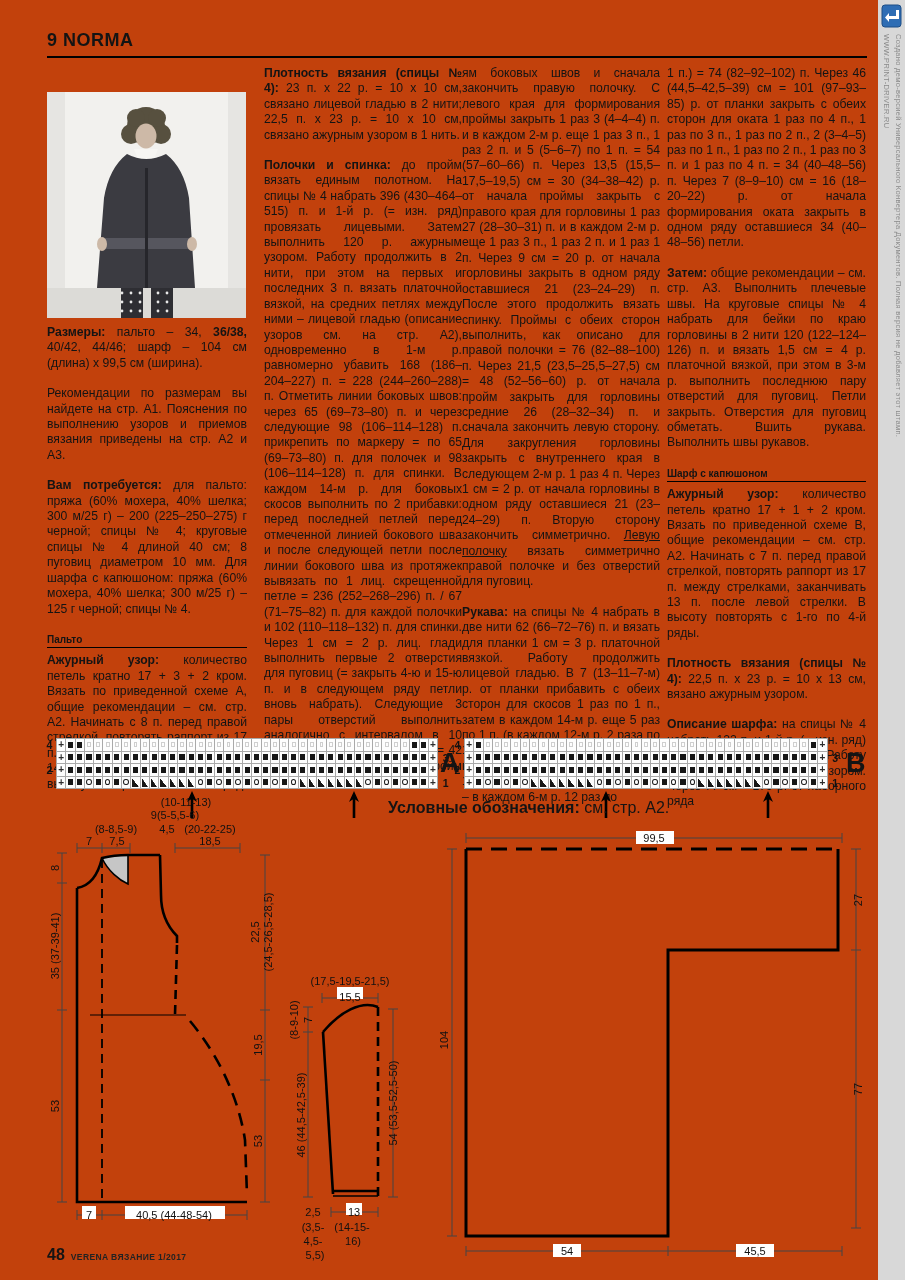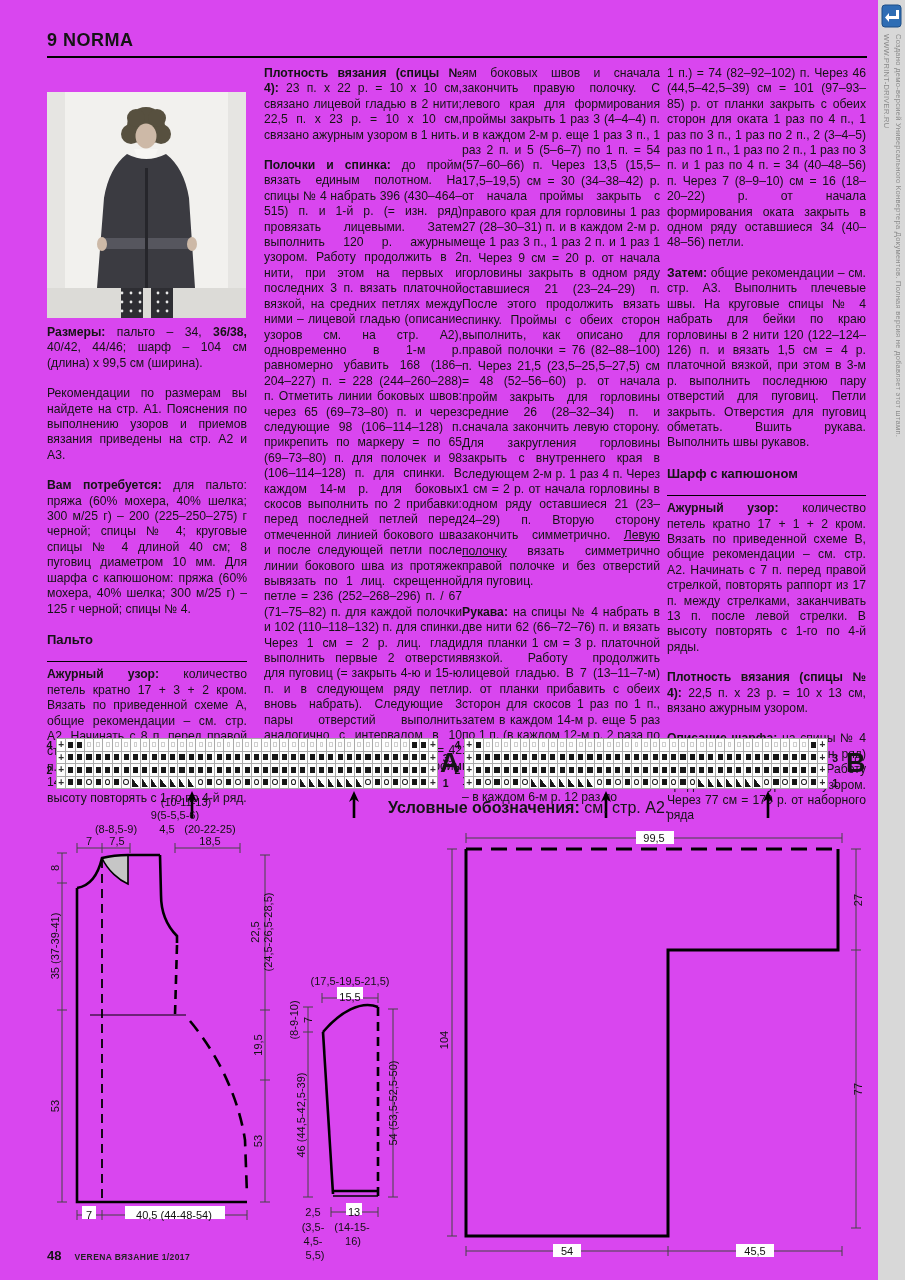--- a/index.html
+++ b/index.html
@@ -1,28 +1,28 @@
 <!DOCTYPE html>
 <html><head>
 <meta charset="utf-8">
 <style>
   html,body{margin:0;padding:0;background:#999;}
-  .page{position:relative;width:905px;height:1280px;background:#d946ef;margin:0 auto;overflow:hidden;
+  .page{position:relative;width:905px;height:1280px;background:#c2410c;margin:0 auto;overflow:hidden;
         font-family:"Liberation Sans","DejaVu Sans",sans-serif;color:#141414;}
   
   .hdr-title{position:absolute;left:47px;top:30px;font-size:18px;font-weight:bold;letter-spacing:.5px;}
   .hdr-rule{position:absolute;left:47px;top:56px;width:820px;height:2px;background:#000;}
   
   .col{position:absolute;font-size:12.2px;line-height:15.4px;text-align:justify;}
   .col p{margin:0 0 15px 0;}
   .plabel{font-weight:bold;}
   .plabel::after{content:" ";}
   .b{font-weight:bold;}
   .u{text-decoration:underline;}
-  h3.sec{font-size:13px;font-weight:bold;margin:0 0 5px 0;border-bottom:1.6px solid #000;padding-bottom:14px;}
+  h3.sec{font-size:10px;font-weight:bold;margin:0 0 5px 0;border-bottom:1.6px solid #000;padding-bottom:0;}
   
   .photo{position:absolute;left:47px;top:92px;width:199px;height:226px;background:#e9e9e7;}
   
   .chart{position:absolute;display:flex;flex-direction:column;}
   .crow{display:flex;height:12.5px;}
   .cell{box-sizing:border-box;width:10.3px;height:13.5px;margin-left:-1px;margin-top:-1px;
         border:1px solid #a9a9a9;background:#fdfdfd;position:relative;flex:none;}
   .c-k::after{content:"";position:absolute;left:1.6px;right:1.6px;top:2.8px;bottom:2.8px;background:#161616;}
   .c-o::after{content:"";position:absolute;left:1.4px;right:1.4px;top:2.6px;bottom:2.6px;border:1.6px solid #1d1d1d;border-radius:50%;box-sizing:border-box;}
   .c-t::after{content:"";position:absolute;inset:1px;background:linear-gradient(to top right,#161616 48%,transparent 50%);}
@@ -30,22 +30,22 @@
   .c-p::after{content:"+";position:absolute;left:0;right:0;top:0;bottom:0;font:bold 10px/12px "Liberation Sans",sans-serif;color:#2c2c2c;text-align:center;}
   .rnum{flex:none;width:15px;font:bold 10.5px/13px "Liberation Sans",sans-serif;color:#111;text-align:center;}
   .chart-letter{position:absolute;font-size:27px;font-weight:bold;}
   .arrow{position:absolute;}
   .legend{position:absolute;font-size:16px;}
   
   .schem{position:absolute;}
   svg text{font-family:"Liberation Sans","DejaVu Sans",sans-serif;font-size:11px;fill:#111;}
   
   .footer{position:absolute;left:47px;top:1246px;}
-  .footer .pg{font-size:13px;font-weight:bold;}
-  .footer .mag{font-size:8.5px;font-weight:bold;letter-spacing:.4px;color:#222;margin-left:13px;}
+  .footer .pg{font-size:16px;font-weight:bold;}
+  .footer .mag{font-size:8.5px;font-weight:bold;letter-spacing:.4px;color:#222;margin-left:6px;}
   
   .strip{position:absolute;right:0;top:0;width:27px;height:1280px;background:#d8d8d8;}
   .strip-txt{position:absolute;right:1px;top:34px;height:1230px;writing-mode:vertical-rl;
              font-size:7.5px;letter-spacing:.3px;color:#8b8b8b;line-height:12px;}
   .strip-txt span{display:block;}
   .strip-icon{position:absolute;right:3px;top:4px;}
 </style>
 </head>
 <body>
 

